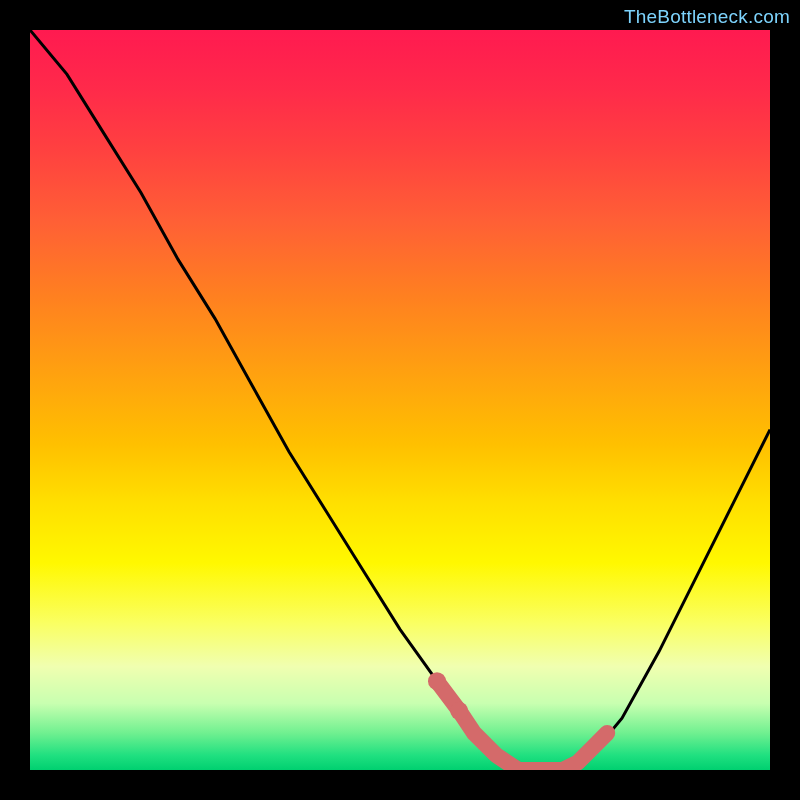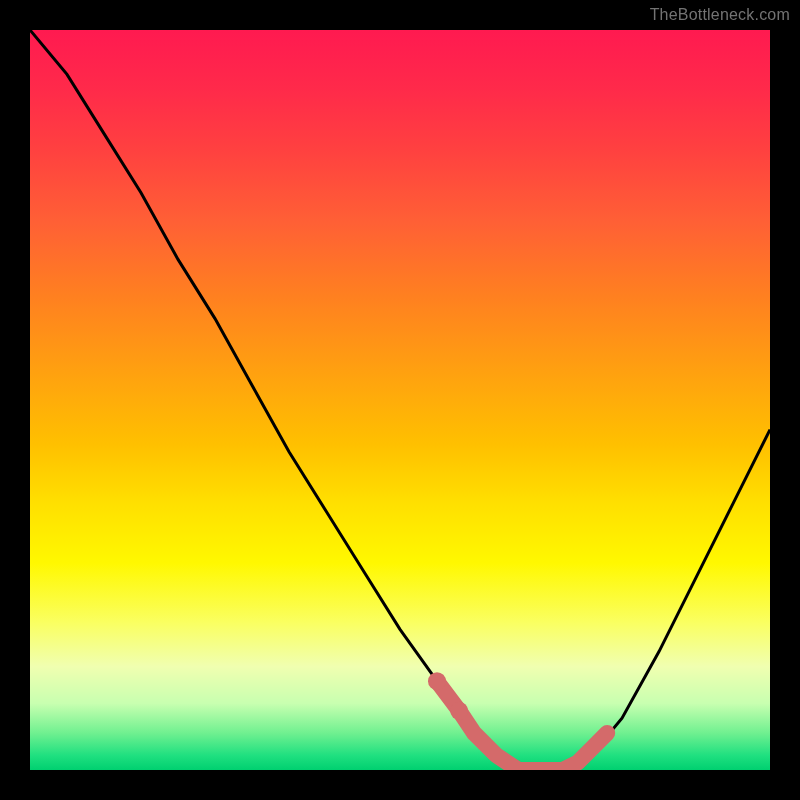--- a/index.html
+++ b/index.html
@@ -48,22 +48,22 @@
     position: absolute;
     left: 30px;
     top: 30px;
     width: 740px;
     height: 740px;
   }
   .watermark {
     position: absolute;
     top: 6px;
     right: 10px;
-    color: #737373;
-    font-size: 16px;
+    color: #7dd3fc;
+    font-size: 19px;
     font-weight: 500;
     letter-spacing: 0.2px;
   }
 </style>
 </head>
 <body>
 
 <div class="frame">
   <div class="plot-area"></div>
 

